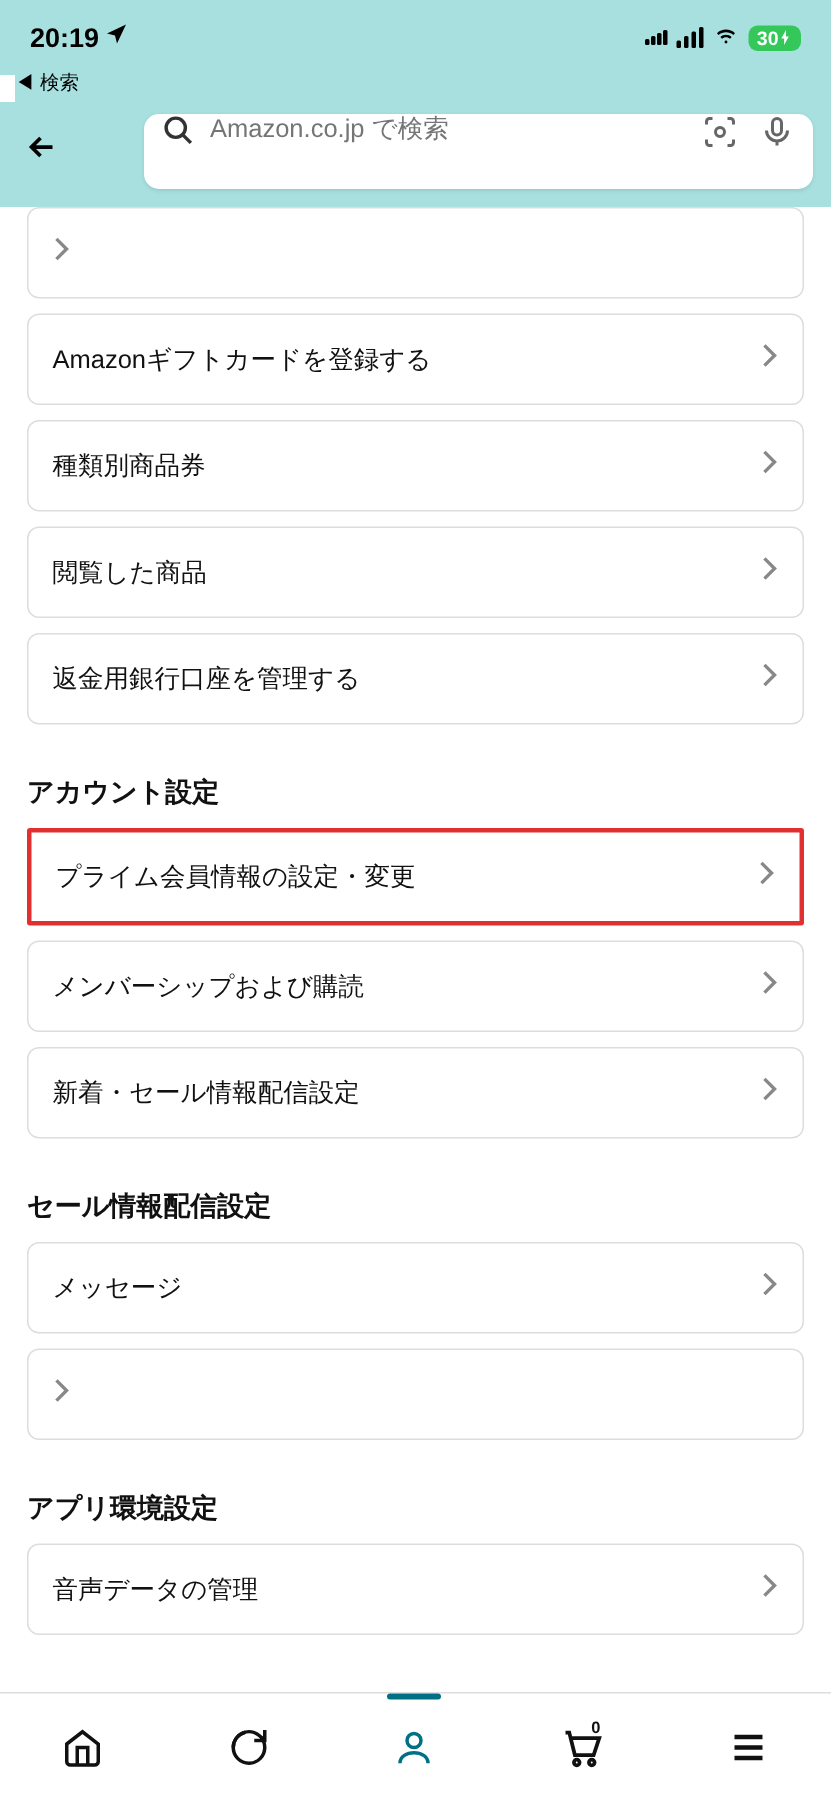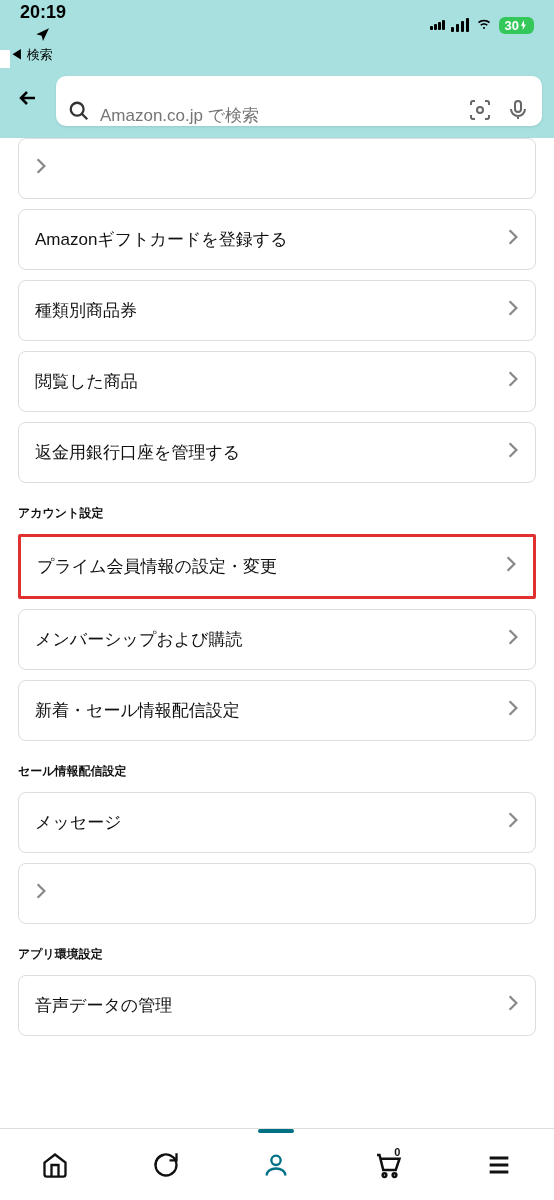--- a/index.html
+++ b/index.html
@@ -18,21 +18,20 @@
       align-items: center;
       justify-content: space-between;
       padding: 0 20px;
       font-weight: 600;
     }
     .status-left {
       display: flex;
       align-items: center;
       gap: 4px;
       font-size: 18px;
-      flex-direction: column;
     }
     .status-right {
       display: flex;
       align-items: center;
       gap: 6px;
     }
     .back-search {
       font-size: 13px;
       margin-left: 10px;
       margin-top: -4px;
@@ -63,46 +62,47 @@
       font-size: 24px;
       color: #000;
       padding: 4px;
     }
     .search-bar {
       flex: 1;
       background: #fff;
       border-radius: 10px;
       height: 50px;
       display: flex;
-      align-items: flex-end;
+      align-items: flex-start;
       padding: 0 12px;
       gap: 10px;
       box-shadow: 0 1px 3px rgba(0,0,0,0.1);
+      margin-left: 40px;
     }
     .search-icon { color: #333; }
     .search-input {
       flex: 1;
       border: none;
       outline: none;
       font-size: 17px;
       color: #888;
     }
     .search-actions {
       display: flex;
       gap: 14px;
       color: #666;
     }
     .content {
       padding: 0 18px;
       overflow-y: auto;
     }
     .section-title {
-      font-size: 12px;
+      font-size: 18px;
       font-weight: 700;
-      margin: 22px 0 12px;
+      margin: 33px 0 12px;
       color: #111;
     }
     .list-item {
       border: 1px solid #ddd;
       border-radius: 8px;
       padding: 18px 16px;
       margin-bottom: 10px;
       display: flex;
       align-items: center;
       justify-content: space-between;

